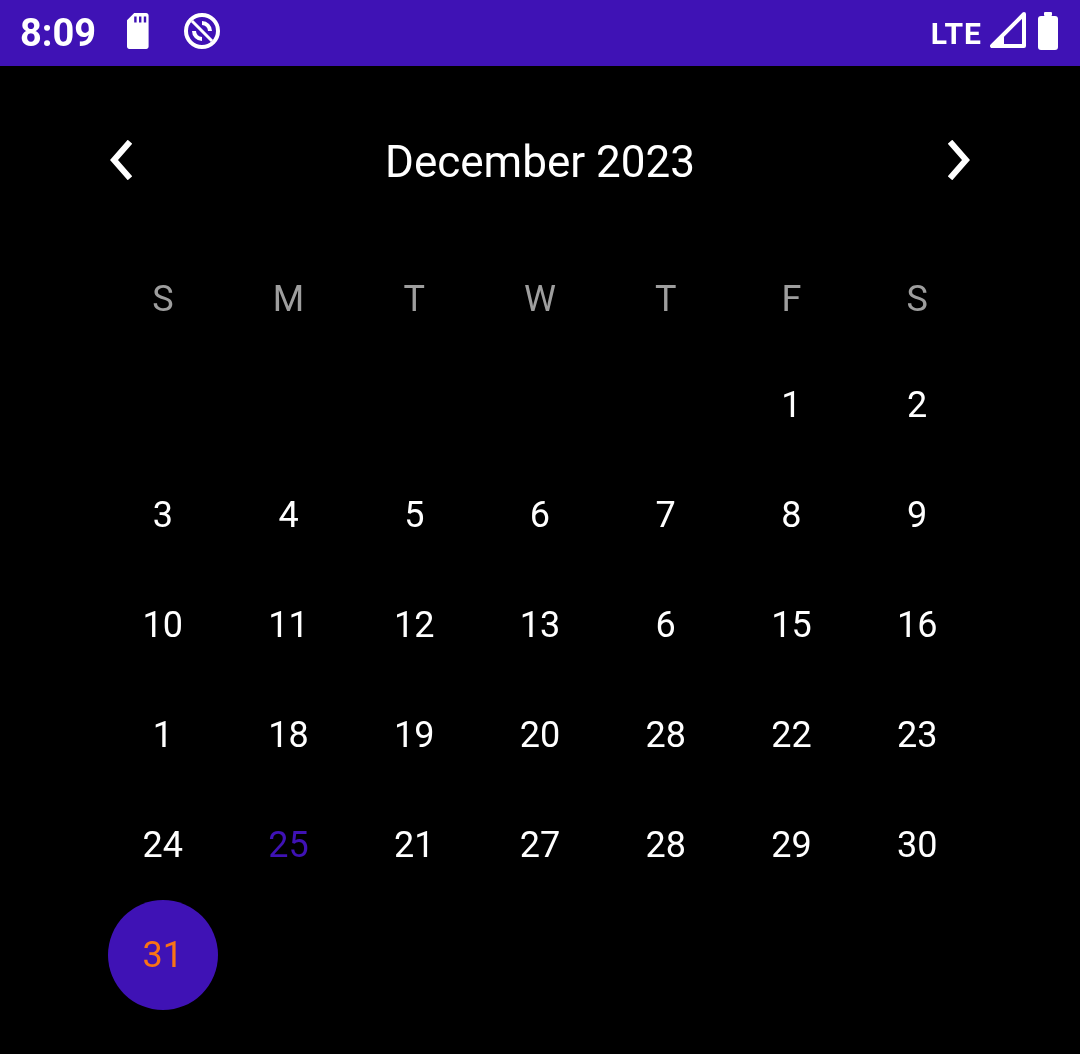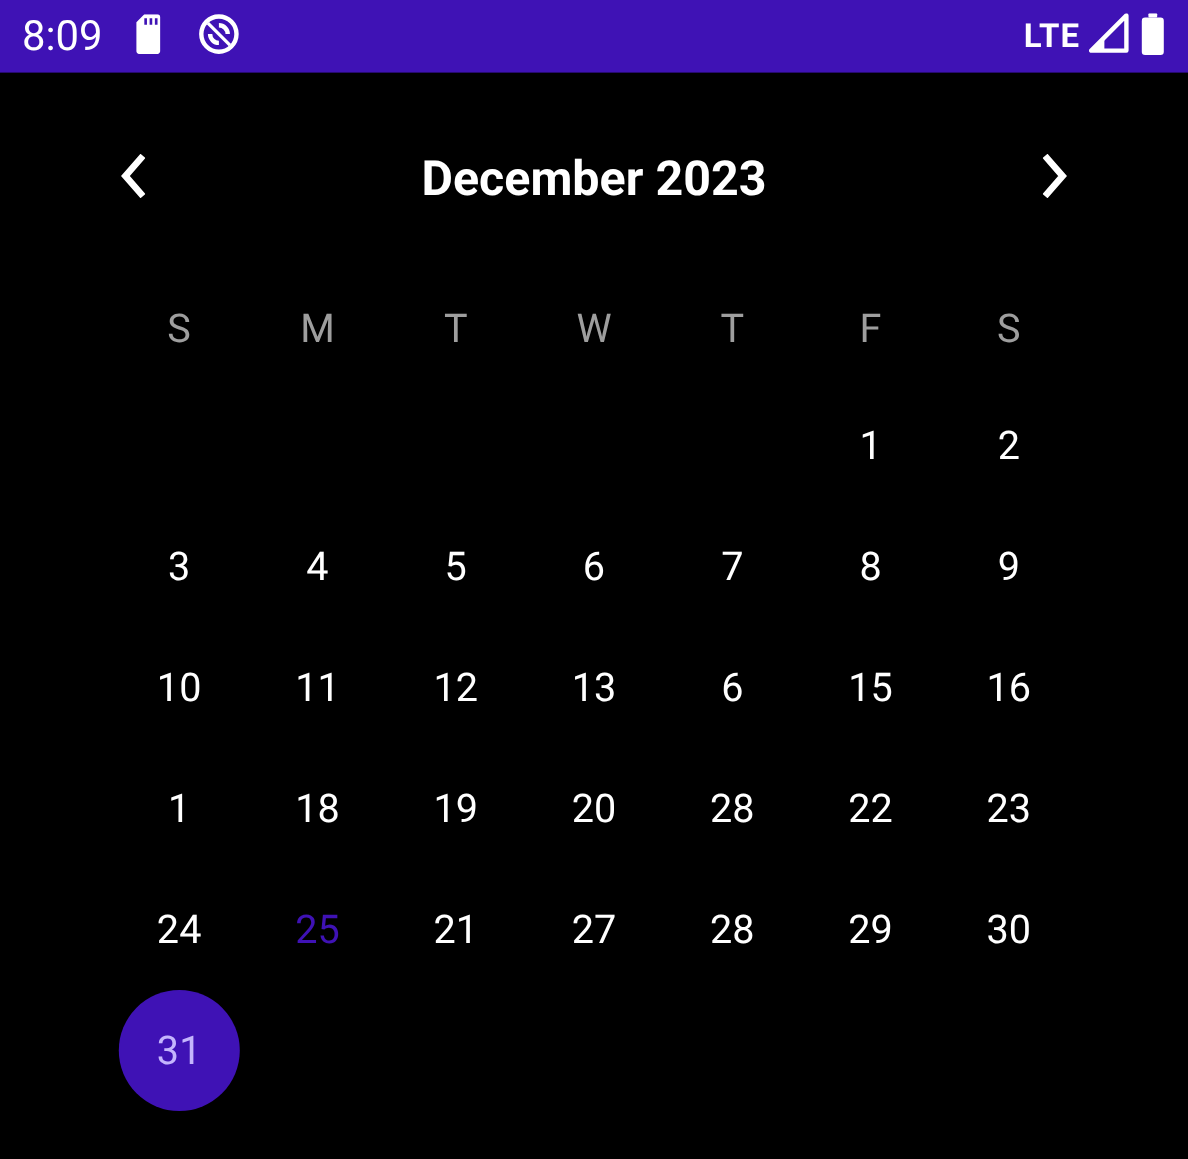--- a/index.html
+++ b/index.html
@@ -23,21 +23,21 @@
       padding: 0 20px;
       color: #ffffff;
     }
     .status-left {
       display: flex;
       align-items: center;
       gap: 28px;
     }
     .status-time {
       font-size: 38px;
-      font-weight: 400;
+      font-weight: 700;
     }
     .status-right {
       display: flex;
       align-items: center;
       gap: 8px;
     }
     .status-lte {
       font-size: 30px;
       font-weight: 700;
       letter-spacing: 1px;
@@ -55,21 +55,21 @@
       width: 40px;
       height: 40px;
       display: flex;
       align-items: center;
       justify-content: center;
       cursor: pointer;
     }
     .month-title {
       color: #ffffff;
       font-size: 44px;
-      font-weight: 700;
+      font-weight: 400;
       text-align: center;
     }
     .weekday-row {
       display: grid;
       grid-template-columns: repeat(7, 1fr);
       margin-top: 60px;
       margin-bottom: 30px;
     }
     .weekday-cell {
       text-align: center;
@@ -98,21 +98,21 @@
       display: flex;
       align-items: center;
       justify-content: center;
       border-radius: 50%;
     }
     .day-highlighted {
       color: #3F12B5;
     }
     .day-selected {
       background: #3F12B5;
-      color: #c4b5fd;
+      color: #f97316;
     }
     .empty-cell {
       height: 110px;
     }
   </style>
 </head>
 <body>
 
 <div class="status-bar">
   <div class="status-left">

